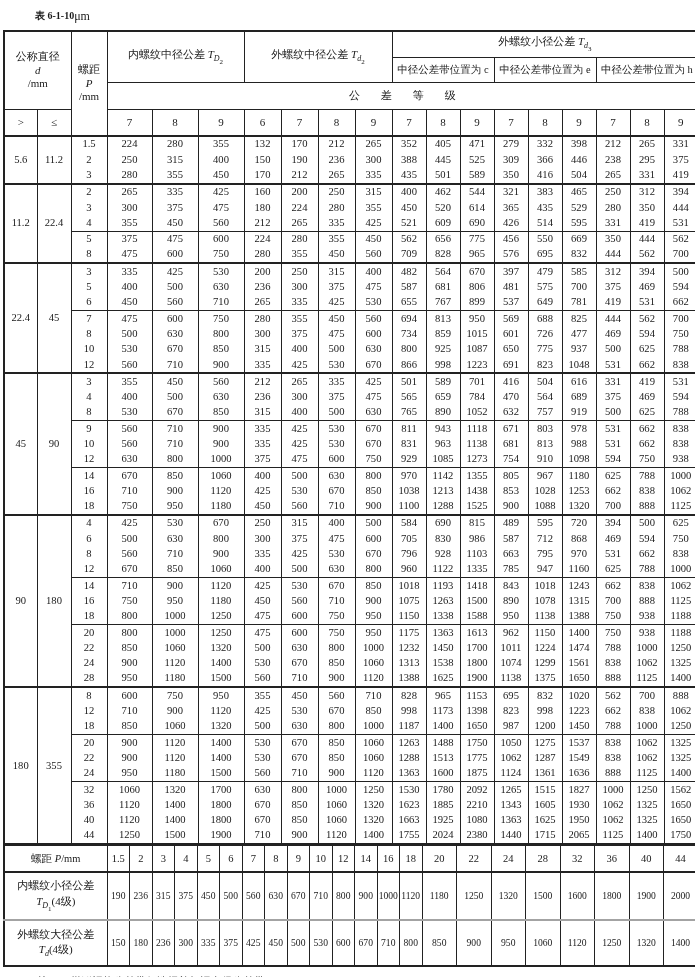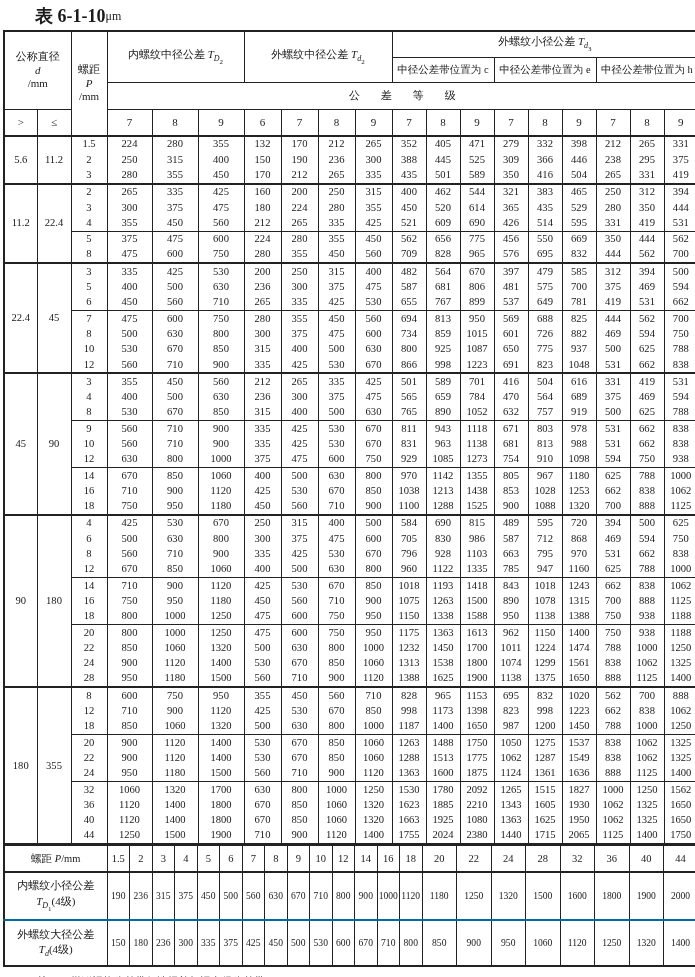--- a/index.html
+++ b/index.html
@@ -6,21 +6,21 @@
   .page{
     width:695px;height:977px;box-sizing:border-box;
     background:#fff;color:#1a1a1a;
     font-family:"Liberation Serif","DejaVu Serif",serif;
     padding:2px 2px 0 3px;overflow:hidden;
   }
   .title-row{
     display:flex;align-items:center;height:28px;
     font-weight:bold;font-size:13px;
   }
-  .title-row .tno{padding-left:32px;font-size:18px;white-space:nowrap;}
+  .title-row .tno{padding-left:32px;font-size:10px;white-space:nowrap;}
   .title-row .cap{flex:1;text-align:center;font-size:13.5px;letter-spacing:1px;}
   .title-row .unit{padding-right:30px;font-weight:normal;font-size:12px;}
   table{border-collapse:collapse;table-layout:fixed;width:689px;}
   table.main{border:2px solid #222;}
   table.main thead td{
     border:1px solid #222;text-align:center;vertical-align:middle;
     font-size:11px;padding:0;line-height:1.25;
   }
   table.main thead tr.r1 td{height:25px;}
   table.main thead tr.r2 td{height:24px;font-size:10.5px;}
@@ -37,21 +37,21 @@
     font-size:10.6px;height:15.3px;padding:0;line-height:1;
   }
   table.main tbody tr.grp td{border-top:2px solid #222;}
   table.main tbody tr.sub td{border-top:1px solid #222;}
   table.bottom{border:2px solid #222;border-top:none;}
   table.bottom td{
     border:1px solid #222;text-align:center;vertical-align:middle;
     padding:0;font-size:9.6px;line-height:1.1;overflow:hidden;
   }
   table.bottom tr.pr td{height:25px;font-size:10.5px;border-bottom:2px solid #222;}
-  table.bottom tr.vr1 td{height:46px;border-bottom:2px solid #0369a1;}
+  table.bottom tr.vr1 td{height:46px;border-bottom:2px solid #a3a3a3;}
   table.bottom tr.vr2 td{height:44px;}
   table.bottom td.lab{font-size:11px;line-height:1.4;}
   .notes{font-size:10.8px;line-height:16px;margin-top:6px;}
   .notes .n1{margin-left:35px;}
 </style>
 </head>
 <body>
 
 <div class="page">
 
@@ -377,21 +377,21 @@
           <td>800</td>
           <td>300</td>
           <td>375</td>
           <td>475</td>
           <td>600</td>
           <td>734</td>
           <td>859</td>
           <td>1015</td>
           <td>601</td>
           <td>726</td>
-          <td>882</td>
+          <td>477</td>
           <td>469</td>
           <td>594</td>
           <td>750</td>
         </tr>
         <tr>
           <td>10</td>
           <td>530</td>
           <td>670</td>
           <td>850</td>
           <td>315</td>

